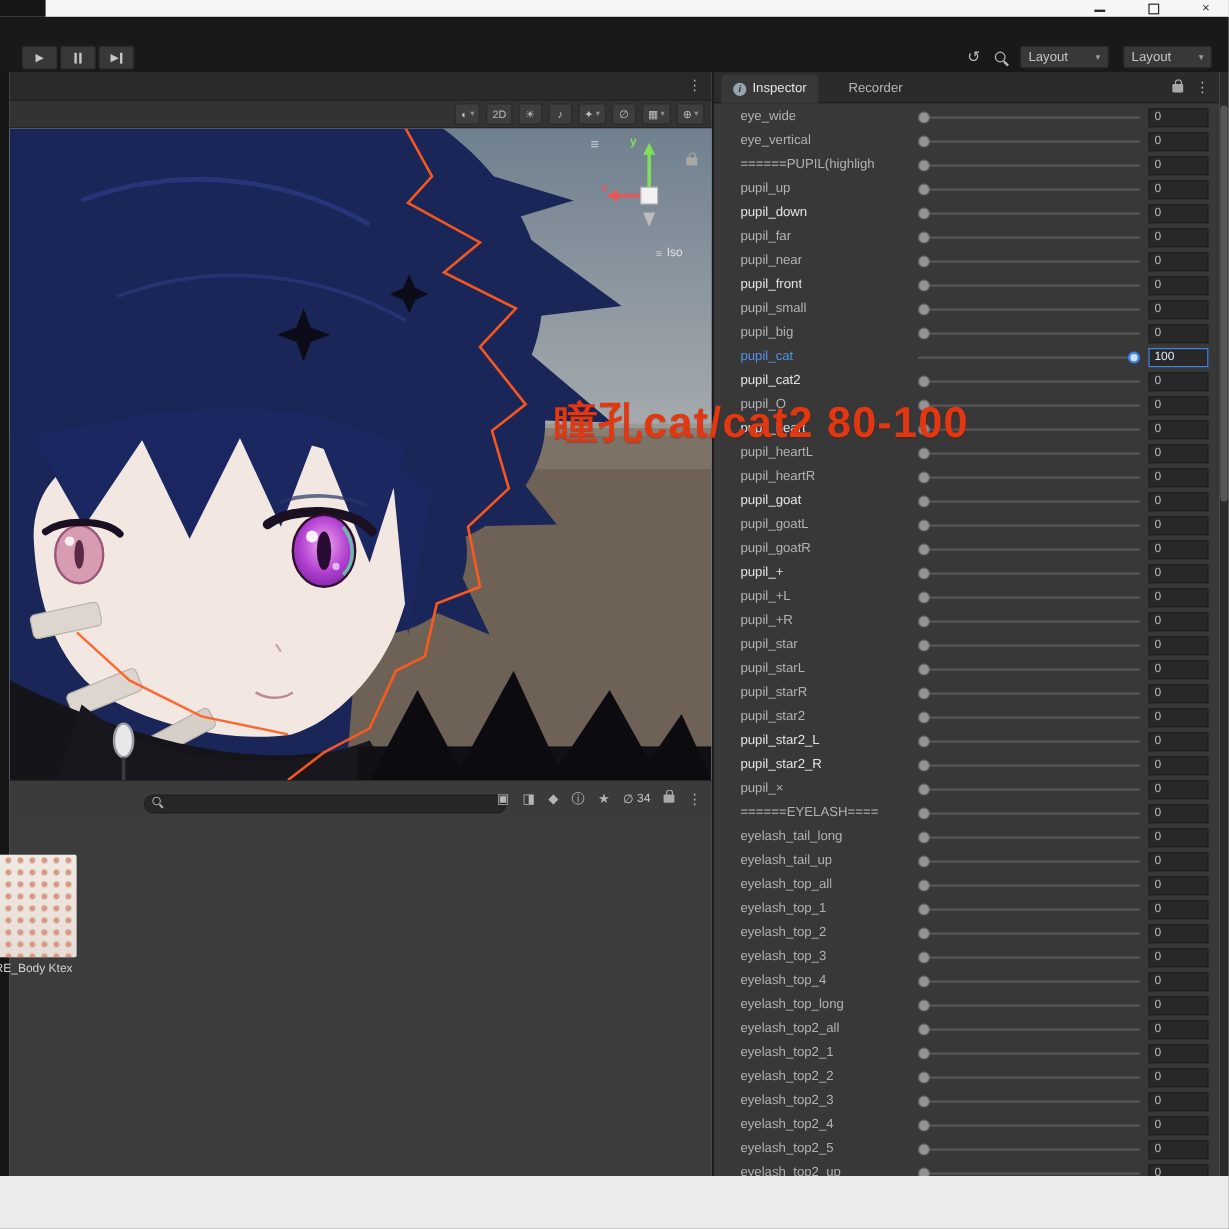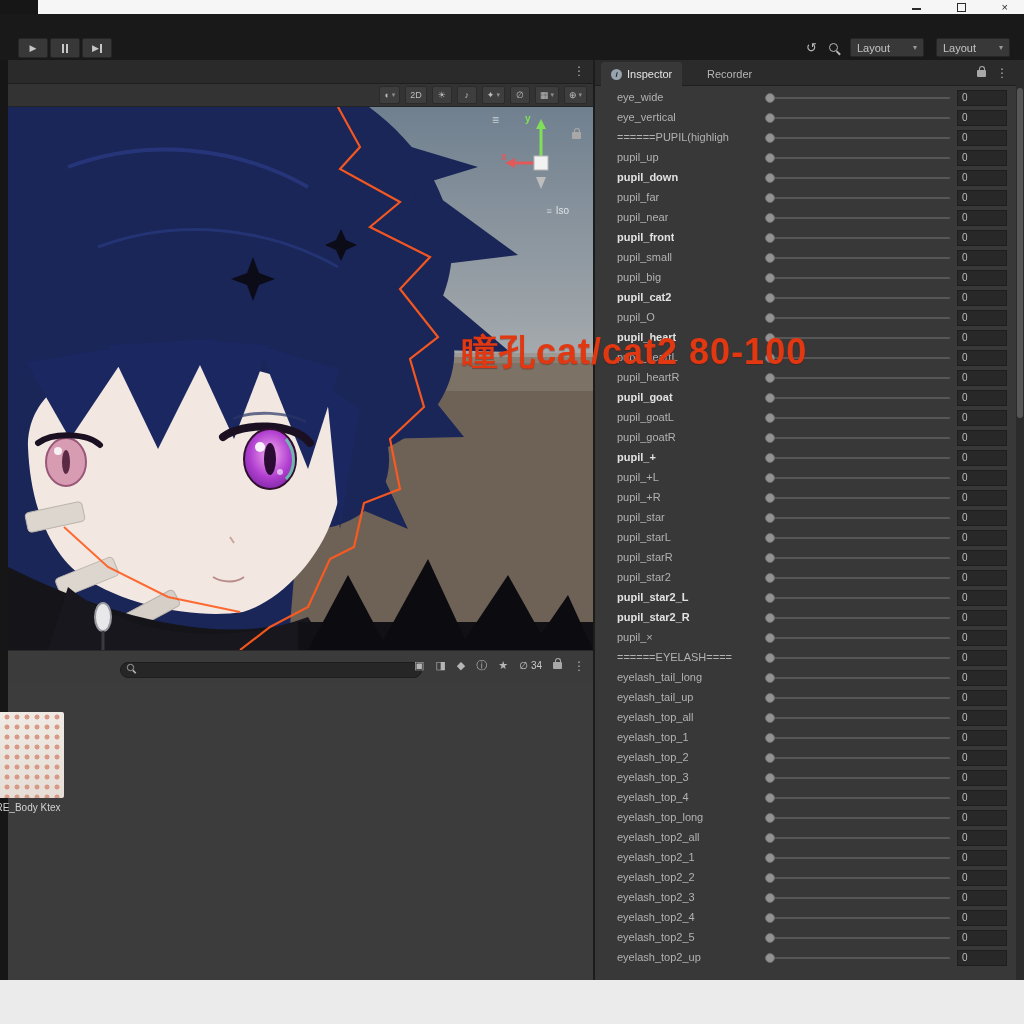--- a/index.html
+++ b/index.html
@@ -93,21 +93,21 @@
   .info-ic{width:11px;height:11px;border-radius:50%;background:#97a4ad;color:#2b2b2b;font-size:8px;font-weight:bold;
            text-align:center;line-height:11px;font-style:italic}
   .insp-right{position:absolute;right:8px;top:7px;display:flex;gap:10px;align-items:center}
   .lock{position:relative;width:9px;height:7px;background:#a8a8a8;border-radius:1px;display:inline-block}
   .lock::before{content:"";position:absolute;left:1.5px;top:-4px;width:4px;height:4px;border:1.5px solid #a8a8a8;
                 border-bottom:none;border-radius:3px 3px 0 0}
 
   .bs-list{position:absolute;left:0;top:28px;width:100%;height:892px;overflow:hidden}
   .bs-row{position:relative;height:20px}
   .bs-label{position:absolute;left:22px;top:3px;font-size:11px;color:#b2b2b2;max-width:136px;white-space:nowrap;overflow:hidden}
-  .bs-row.bold .bs-label{color:#e2e2e2;font-weight:bold}
+  .bs-row.bold .bs-label{color:#e2e2e2;font-weight:normal}
   .bs-row.active .bs-label{color:#5392e6}
   .bs-slider{position:absolute;left:170px;top:0;width:185px;height:20px}
   .bs-track{position:absolute;left:0;right:0;top:9px;height:2px;background:#575757;border-radius:1px}
   .bs-knob{position:absolute;top:5px;width:10px;height:10px;border-radius:50%;background:#939393;border:1px solid #6b6b6b;box-sizing:border-box}
   .bs-row.active .bs-knob{background:#cfe0fa;border:2.5px solid #3f86e8}
   .bs-value{position:absolute;left:362px;top:2px;width:44px;height:14px;background:#282828;border:1px solid #1e1e1e;
             color:#bdbdbd;font-size:10px;line-height:14px;padding-left:4px;box-sizing:content-box}
   .bs-row.active .bs-value{border-color:#3f86e8;color:#dcebff}
 </style>
 </head>
@@ -409,20 +409,28 @@
         <span class="bs-value">0</span>
       </div>
       <div class="bs-row">
         <span class="bs-label">pupil_big</span>
         <span class="bs-slider">
           <span class="bs-track"></span>
           <span class="bs-knob" style="left: 0px;"></span>
         </span>
         <span class="bs-value">0</span>
       </div>
+      <div class="bs-row active">
+        <span class="bs-label">pupil_cat</span>
+        <span class="bs-slider">
+          <span class="bs-track"></span>
+          <span class="bs-knob" style="left: 175px;"></span>
+        </span>
+        <span class="bs-value">100</span>
+      </div>
       <div class="bs-row bold">
         <span class="bs-label">pupil_cat2</span>
         <span class="bs-slider">
           <span class="bs-track"></span>
           <span class="bs-knob" style="left: 0px;"></span>
         </span>
         <span class="bs-value">0</span>
       </div>
       <div class="bs-row">
         <span class="bs-label">pupil_O</span>

